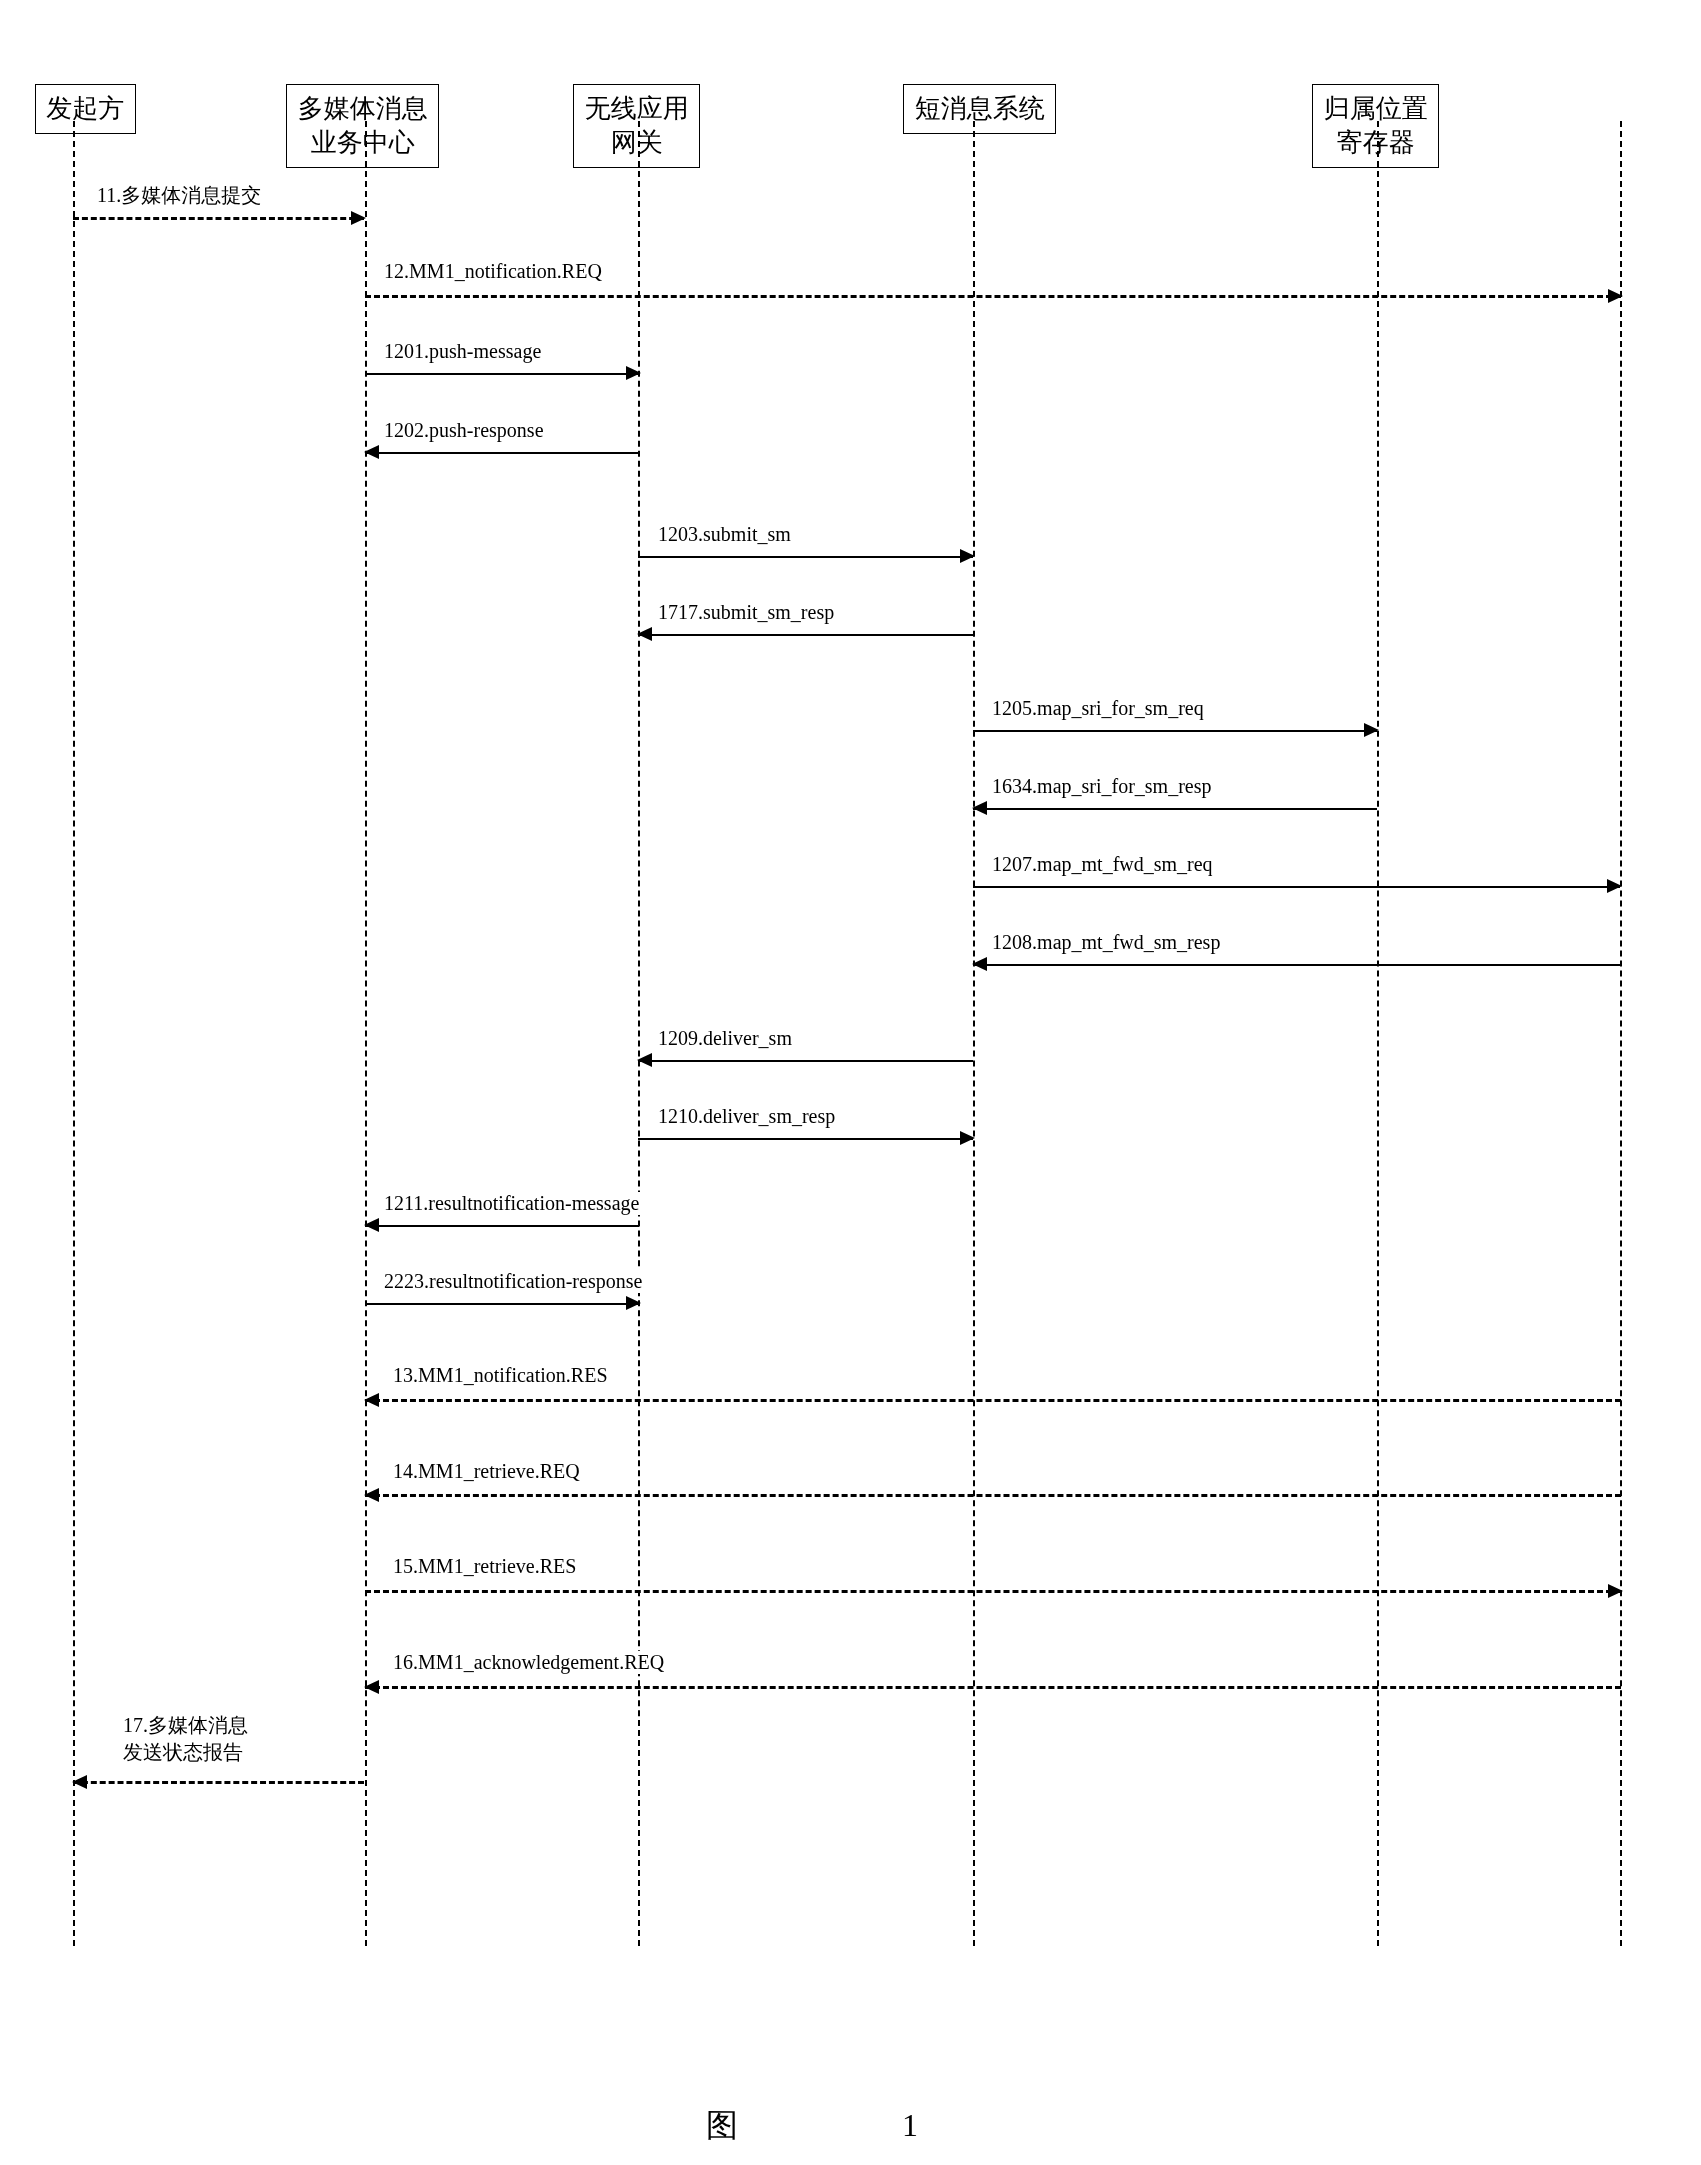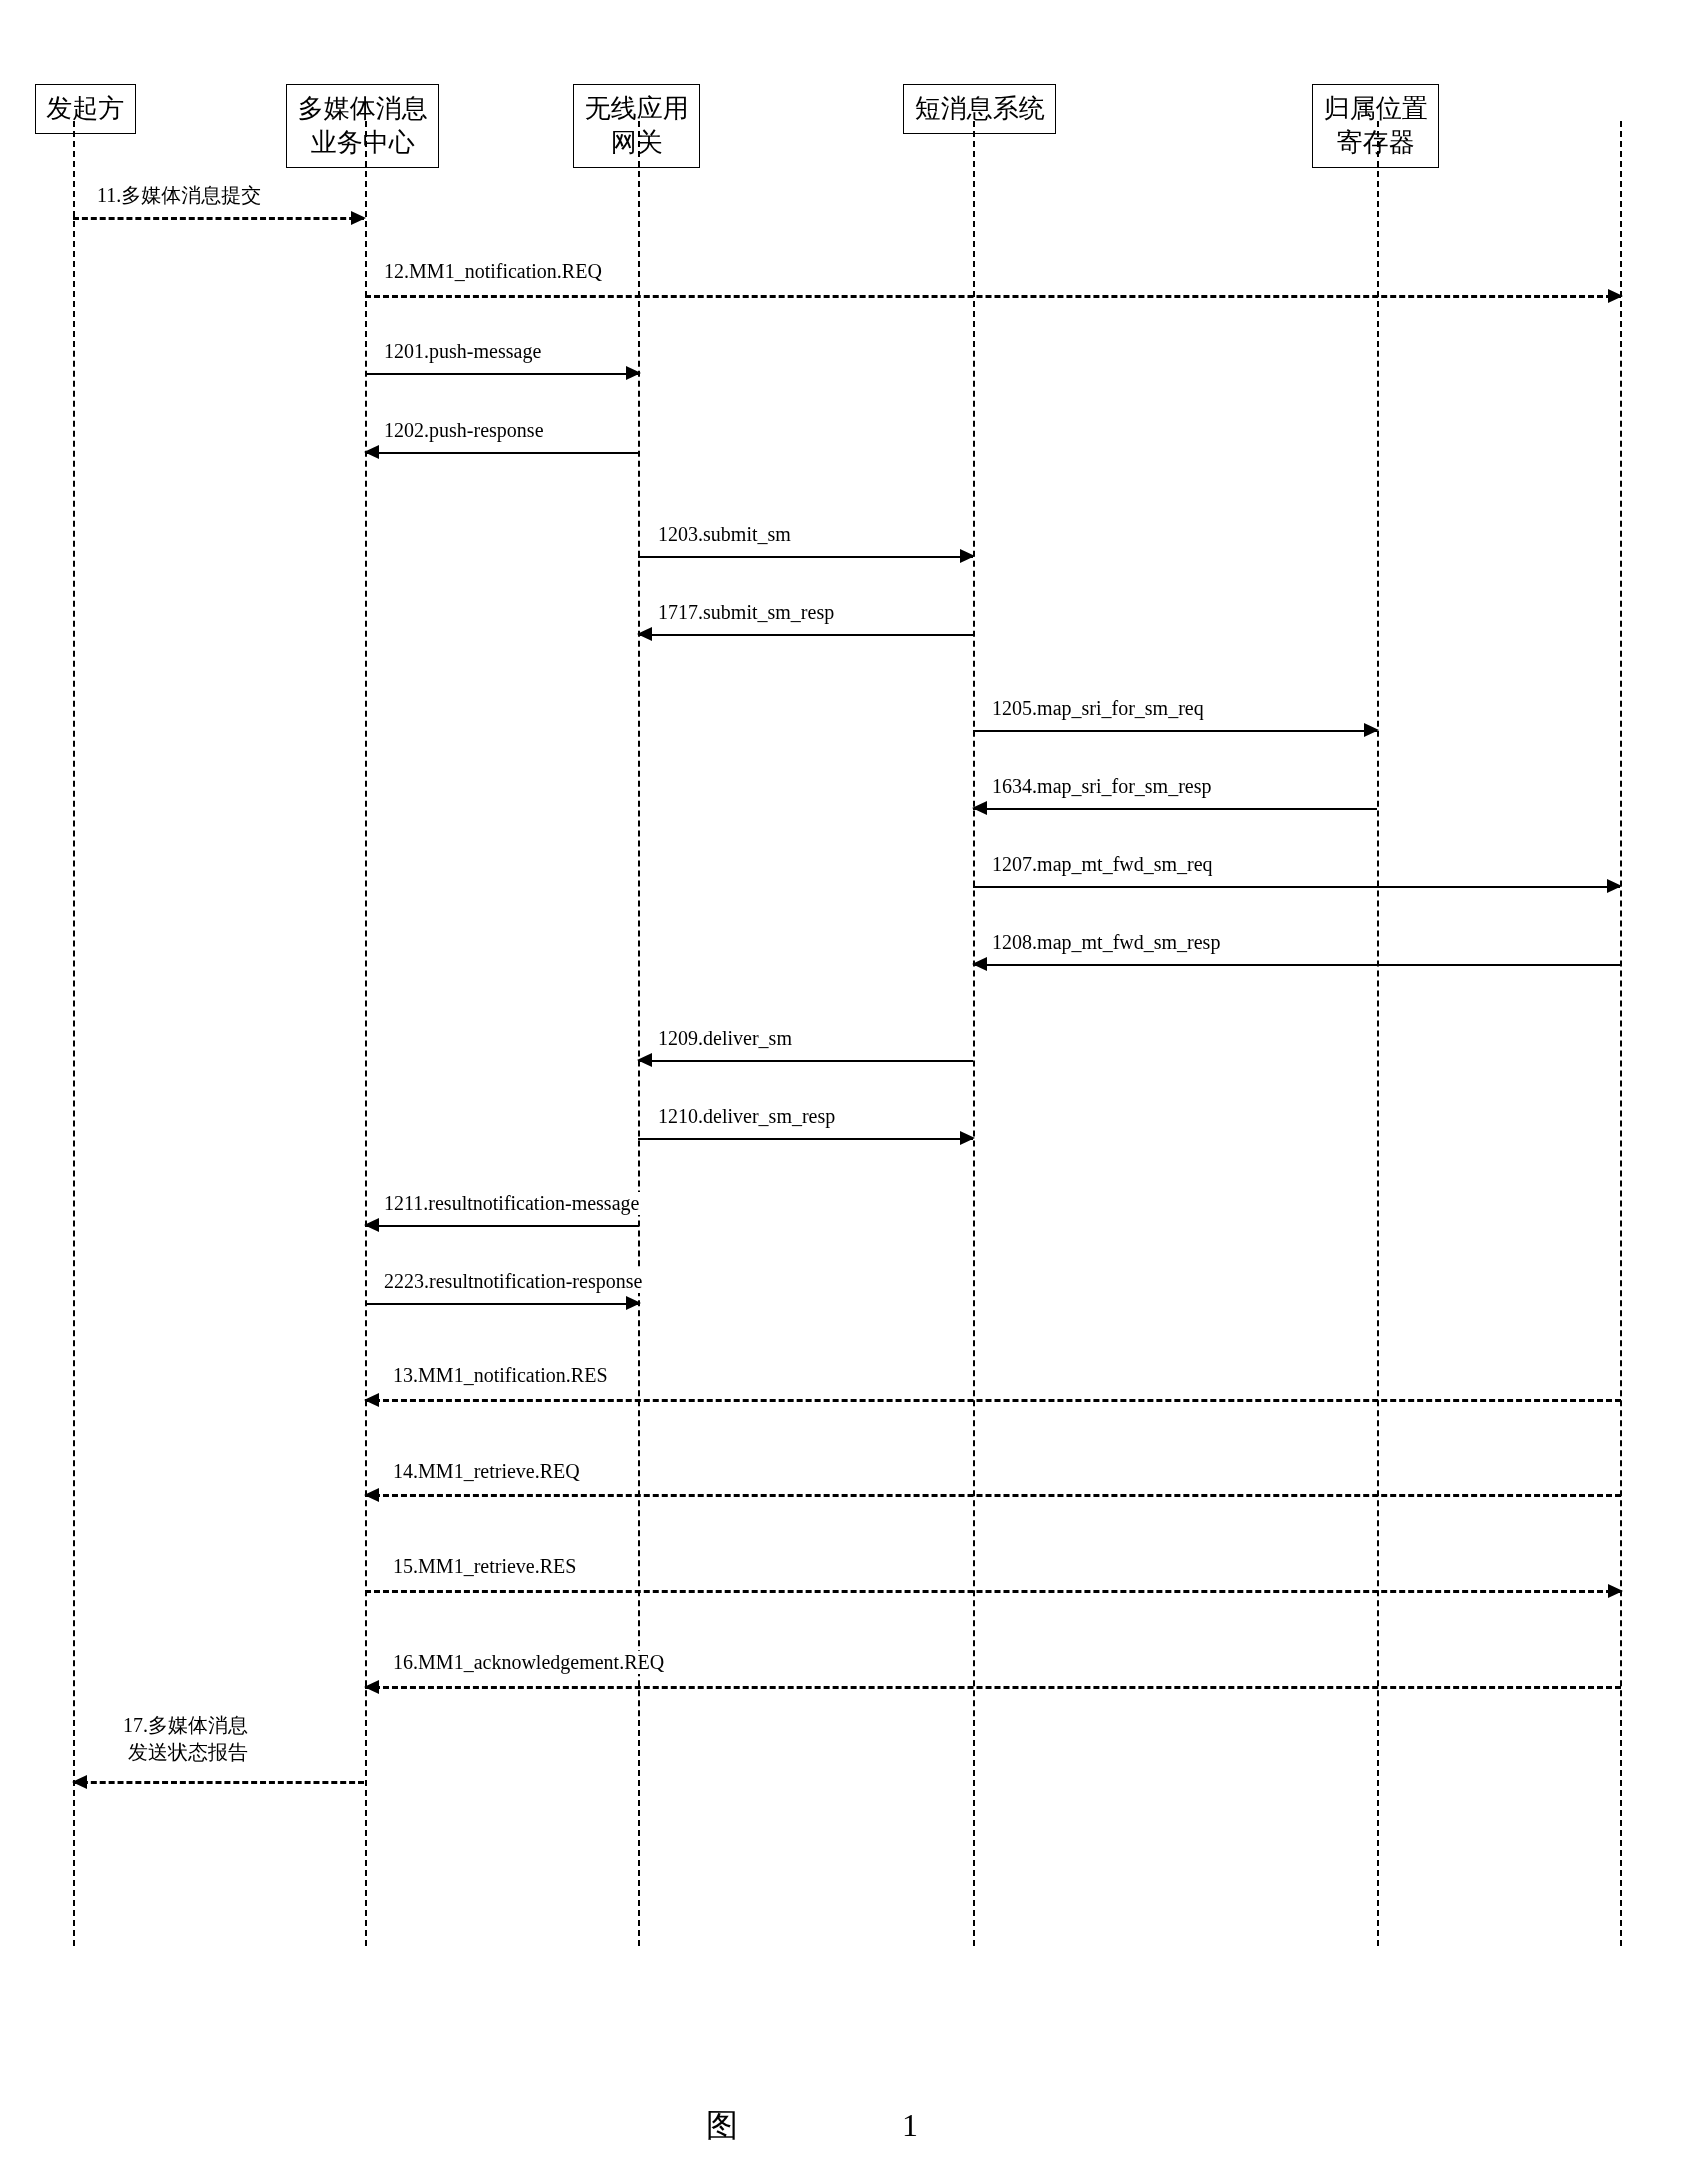--- a/index.html
+++ b/index.html
@@ -144,17 +144,17 @@
   <div class="message dashed arrow-left" style="left:348px; top:1477px; width:1256px"></div>
   <div class="message-label" style="left:374px; top:1443px">14.MM1_retrieve.REQ</div>
 
   <div class="message dashed arrow-right" style="left:348px; top:1573px; width:1256px"></div>
   <div class="message-label" style="left:374px; top:1538px">15.MM1_retrieve.RES</div>
 
   <div class="message dashed arrow-left" style="left:348px; top:1669px; width:1256px"></div>
   <div class="message-label" style="left:374px; top:1634px">16.MM1_acknowledgement.REQ</div>
 
   <div class="message dashed arrow-left" style="left:56px; top:1764px; width:291px"></div>
-  <div class="message-label" style="left:104px; top:1695px; text-align:right; white-space:pre">17.多媒体消息<br>发送状态报告</div>
+  <div class="message-label" style="left:104px; top:1695px; text-align:left; white-space:pre">17.多媒体消息<br>发送状态报告</div>
 
   <div class="figure-label">图 1</div>
 </div>
 
 
 </body></html>

